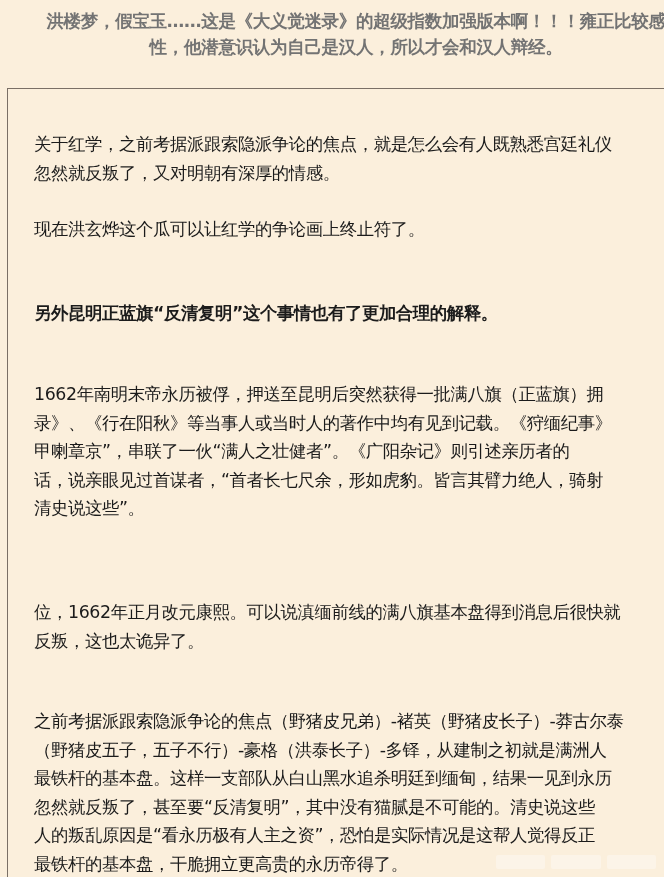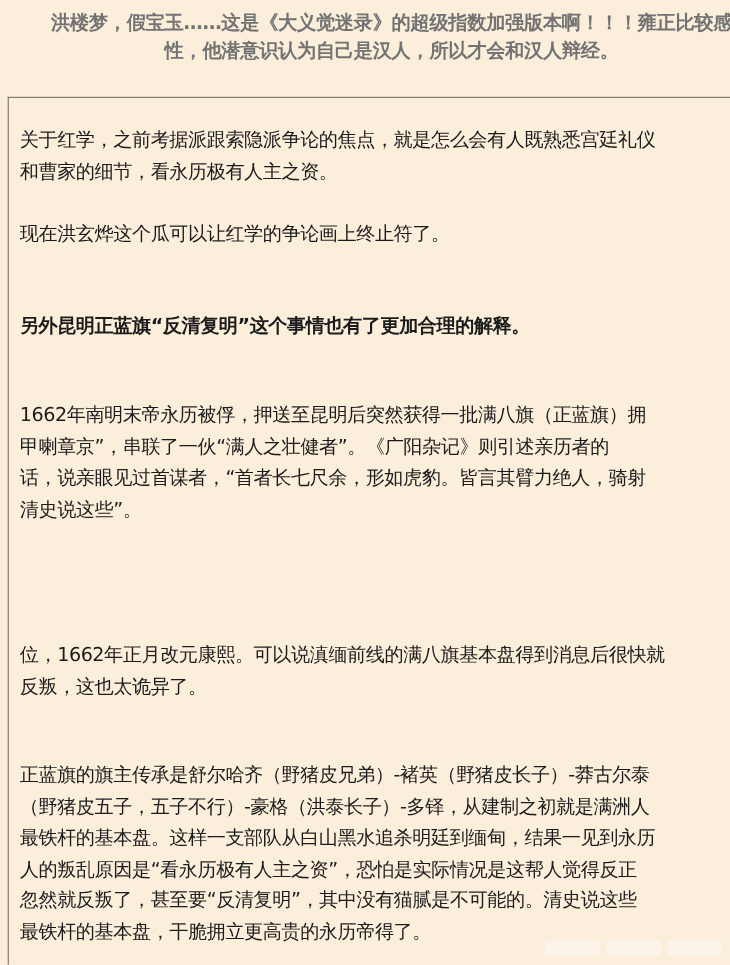--- a/index.html
+++ b/index.html
@@ -38,21 +38,21 @@
       top: 88px;
       width: 670px;
       height: 800px;
       border-top: 1.5px solid #7a6f66;
       border-left: 1.5px solid #7a6f66;
       box-sizing: border-box;
     }
     .para {
       position: absolute;
       left: 18px;
-      margin: 0;
+      margin: 16px;
       font-size: 17.4px;
       line-height: 28.5px;
       color: #1b1b1b;
       letter-spacing: -0.4px;
     }
     .para .line {
       display: block;
       white-space: nowrap;
     }
     .watermark {
@@ -77,49 +77,50 @@
 
 <div class="headline">
   <span class="line">洪楼梦，假宝玉……这是《大义觉迷录》的超级指数加强版本啊！！！雍正比较感</span>
   <span class="line">性，他潜意识认为自己是汉人，所以才会和汉人辩经。</span>
 </div>
 
 <div class="article-box"></div>
 
 <div class="para" style="top:114px;">
   <span class="line">关于红学，之前考据派跟索隐派争论的焦点，就是怎么会有人既熟悉宫廷礼仪</span>
-  <span class="line">和曹家的细节，看永历极有人主之资。</span>
+  <span class="line">忽然就反叛了，又对明朝有深厚的情感。</span>
 </div>
 
 <div class="para" style="top:199px;">
   <span class="line">现在洪玄烨这个瓜可以让红学的争论画上终止符了。</span>
 </div>
 
 <div class="para" style="top:283px;font-weight:bold;">
   <span class="line">另外昆明正蓝旗“反清复明”这个事情也有了更加合理的解释。</span>
 </div>
 
 <div class="para" style="top:364px;">
   <span class="line">1662年南明末帝永历被俘，押送至昆明后突然获得一批满八旗（正蓝旗）拥</span>
+  <span class="line">录》、《行在阳秋》等当事人或当时人的著作中均有见到记载。《狩缅纪事》</span>
   <span class="line">甲喇章京”，串联了一伙“满人之壮健者”。《广阳杂记》则引述亲历者的</span>
   <span class="line">话，说亲眼见过首谋者，“首者长七尺余，形如虎豹。皆言其臂力绝人，骑射</span>
   <span class="line">清史说这些”。</span>
 </div>
 
 <div class="para" style="top:582px;">
   <span class="line">位，1662年正月改元康熙。可以说滇缅前线的满八旗基本盘得到消息后很快就</span>
   <span class="line">反叛，这也太诡异了。</span>
 </div>
 
 <div class="para" style="top:691px;">
-  <span class="line">正蓝旗的旗主传承是舒尔哈齐（野猪皮兄弟）-褚英（野猪皮长子）-莽古尔泰</span>
+  <span class="line">之前考据派跟索隐派争论的焦点（野猪皮兄弟）-褚英（野猪皮长子）-莽古尔泰</span>
   <span class="line">（野猪皮五子，五子不行）-豪格（洪泰长子）-多铎，从建制之初就是满洲人</span>
   <span class="line">最铁杆的基本盘。这样一支部队从白山黑水追杀明廷到缅甸，结果一见到永历</span>
+  <span class="line">忽然就反叛了，甚至要“反清复明”，其中没有猫腻是不可能的。清史说这些</span>
   <span class="line">人的叛乱原因是“看永历极有人主之资”，恐怕是实际情况是这帮人觉得反正</span>
-  <span class="line">忽然就反叛了，甚至要“反清复明”，其中没有猫腻是不可能的。清史说这些</span>
   <span class="line">最铁杆的基本盘，干脆拥立更高贵的永历帝得了。</span>
 </div>
 
 <div class="watermark">
   <span></span>
   <span></span>
   <span></span>
 </div>
 
 </body></html>

